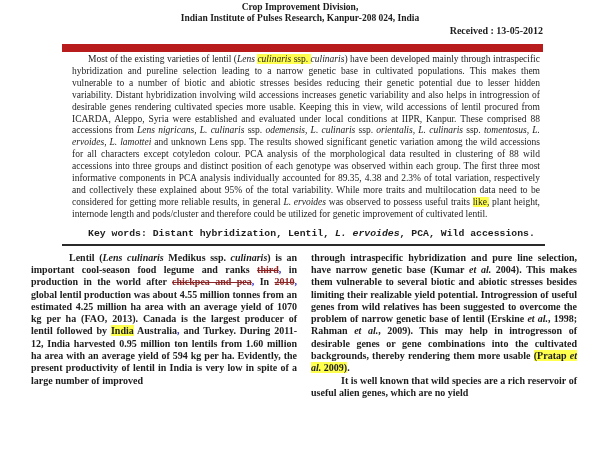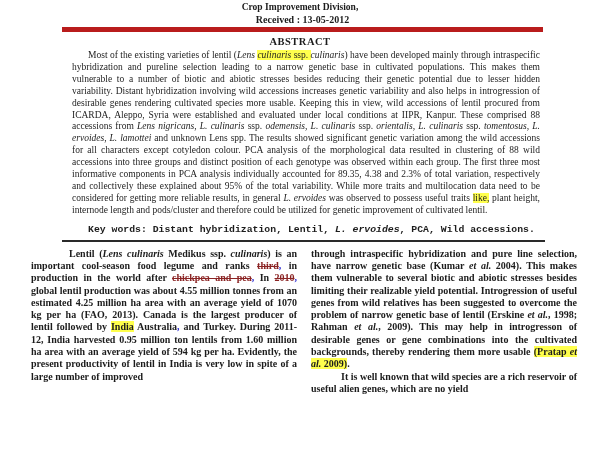--- a/index.html
+++ b/index.html
@@ -10,24 +10,24 @@
     width:600px;height:450px;overflow:hidden;background:#ffffff;
     font-family:"Liberation Serif","DejaVu Serif",serif;
     color:var(--ink);
   }
   .page{width:600px;height:450px;overflow:hidden;position:relative;}
   .aff{
     text-align:center;font-weight:700;font-size:9.5px;line-height:11px;
   }
   .aff1{padding-top:2px;}
   .meta{
-    display:flex;justify-content:center;
+    display:flex;justify-content:flex-end;
     margin:1px 57px 0 62px;
     font-weight:700;font-size:10px;line-height:12px;
-    border-bottom:5px solid #b91c1c;padding-bottom:1px;
+    border-bottom:8px solid #b91c1c;padding-bottom:7px;
   }
   .abs-head{
     text-align:center;font-weight:700;font-size:10.5px;line-height:12px;
     margin-top:4px;letter-spacing:0.5px;
   }
   .abstract{
     margin:2px 60px 0 72px;
     font-weight:400;font-size:9.5px;line-height:11.9px;
     text-align:justify;text-indent:16px;
   }
@@ -56,26 +56,26 @@
   .s-hl{background:var(--hl);}
   .s-del{color:var(--del);text-decoration:line-through;text-decoration-thickness:1.2px;}
   .s-ins{color:var(--ins);}
 </style>
 </head>
 <body>
 
 <div class="page">
 
   <div class="aff aff1">Crop Improvement Division,</div>
+  <div class="aff">Indian Institute of Pulses Research, Kanpur-208 024, India</div>
 
   <div class="meta">
     <span>Received : 13-05-2012</span>
   </div>
 
-  <div class="abs-head">ABSTRACT</div>
 
   <p class="abstract"><span>Most of the existing varieties of lentil (</span><span class="s-i">Lens </span><span class="s-i s-hl">culinaris</span><span class="s-hl"> ssp. </span><span class="s-i">culinaris</span><span>) have been developed mainly through intraspecific hybridization and pureline selection  leading to a narrow genetic base in cultivated populations. This makes them vulnerable to a number of biotic and abiotic stresses besides reducing their genetic potential due to lesser hidden variability. Distant hybridization involving wild accessions increases genetic variability and also helps in introgression of desirable genes rendering cultivated species more usable. Keeping this in view, wild accessions of lentil procured from ICARDA, Aleppo, Syria were established and evaluated under local conditions at IIPR, Kanpur. These comprised 88 accessions from </span><span class="s-i">Lens nigricans</span><span>, </span><span class="s-i">L. culinaris</span><span> ssp. </span><span class="s-i">odemensis</span><span>, </span><span class="s-i">L. culinaris</span><span> ssp. </span><span class="s-i">orientalis</span><span>, </span><span class="s-i">L. culinaris</span><span> ssp. </span><span class="s-i">tomentosus</span><span>, </span><span class="s-i">L. ervoides</span><span>, </span><span class="s-i">L. lamottei</span><span> and unknown Lens spp. The results showed significant genetic variation among the wild accessions for all characters except cotyledon colour. PCA analysis of the morphological data resulted in clustering of 88 wild accessions into three groups and distinct position of each genotype was observed within each group. The first three most informative components in PCA analysis individually accounted for 89.35, 4.38 and 2.3% of total variation, respectively and collectively these explained about 95% of the total variability.  While more traits and multilocation data need to be considered for getting more reliable results, in general </span><span class="s-i">L. ervoides</span><span> was observed to possess useful traits </span><span class="s-hl">like,</span><span> plant height, internode length and pods/cluster and therefore could be utilized for genetic improvement of cultivated lentil.</span></p>
 
   <p class="keywords"><span>Key words: Distant hybridization, Lentil, </span><span class="s-i">L. ervoides</span><span>, PCA, Wild accessions.</span></p>
 
   <div class="rule"></div>
 
   <div class="cols">
     <div class="col">
       <p class="body indent"><span>Lentil (</span><span class="s-i">Lens culinaris</span><span> Medikus ssp. </span><span class="s-i">culinaris</span><span>) is an important cool-season food legume and ranks </span><span class="s-del">third</span><span class="s-ins">,</span><span> in production in the world after </span><span class="s-del">chickpea and pea</span><span class="s-ins">,</span><span> In </span><span class="s-del">2010</span><span class="s-ins">,</span><span> global lentil production was about 4.55 million tonnes from an estimated 4.25 million ha area with an average yield of 1070 kg per ha (FAO, 2013). Canada is the largest producer of lentil followed by </span><span class="s-hl">India</span><span> Australia</span><span class="s-ins">,</span><span> and Turkey. During 2011-12, India harvested 0.95 million ton lentils from 1.60 million ha area with an average yield of 594 kg per ha. Evidently, the present productivity of lentil in India is very low in spite of a large number of improved</span></p>

